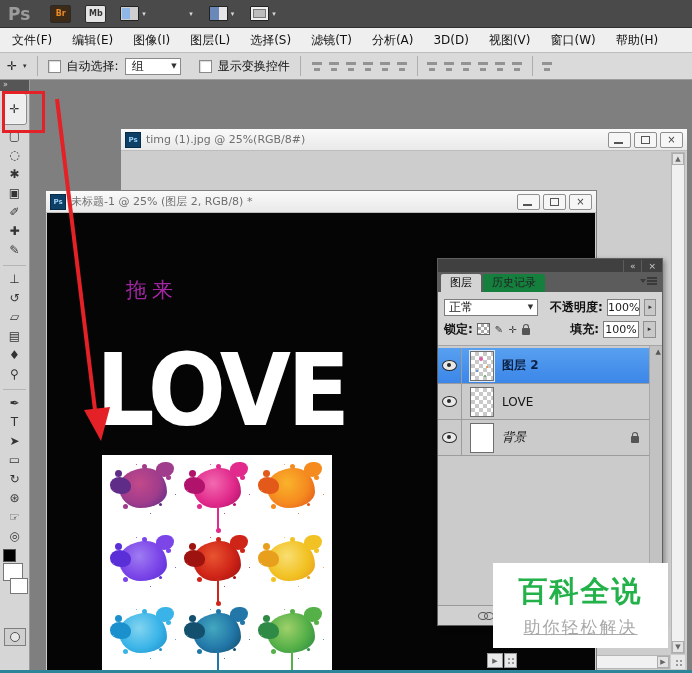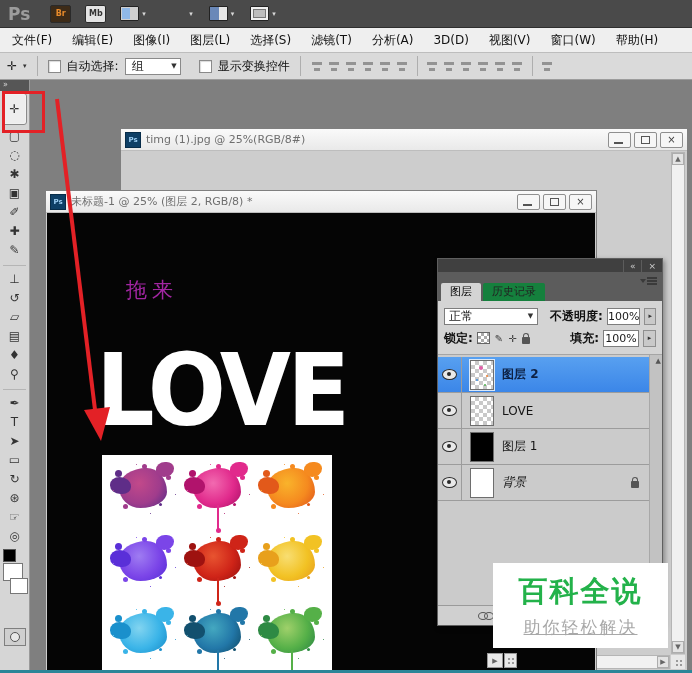--- a/index.html
+++ b/index.html
@@ -97,21 +97,21 @@
       -19px 40px 0 0 var(--c1),28px -1px 0 -2px var(--c3),-31px 24px 0 -2px var(--c3),
       6px 47px 0 -2px var(--c2),31px 28px 0 -2px var(--c2),-8px -2px 0 -2px var(--c1);}
   .drip{position:absolute;left:37px;top:46px;width:2px;height:24px;background:var(--c1);}
   .drip::after{content:"";position:absolute;bottom:-4px;left:-1.5px;width:5px;height:5px;border-radius:50%;background:var(--c1);}
   
   .layers-panel{position:absolute;left:437px;top:258px;width:226px;height:368px;z-index:4;
     background:#d4d4d4;border:1px solid #5f5f5f;box-sizing:border-box;box-shadow:2px 2px 5px rgba(0,0,0,.35);
     display:flex;flex-direction:column;}
   .lp-topstrip{height:13px;background:#404040;display:flex;align-items:center;justify-content:flex-end;gap:0;}
   .lp-topbtn{color:#cfcfcf;font-size:9px;line-height:12px;padding:0 6px;border-left:1px solid #5c5c5c;}
-  .lp-tabs{height:29px;background:#5c5c5c;display:flex;align-items:flex-end;padding-left:3px;gap:2px;position:relative;}
+  .lp-tabs{height:20px;background:#5c5c5c;display:flex;align-items:flex-end;padding-left:3px;gap:2px;position:relative;}
   .lp-tab{height:18px;line-height:18px;padding:0 9px;font-size:11px;border-radius:2px 2px 0 0;}
   .lp-tab.active{background:#d4d4d4;color:#000;}
   .lp-tab.inactive{background:#15803d;color:#222;}
   .lp-menu{position:absolute;right:5px;top:4px;width:17px;height:11px;}
   .lp-menu::before{content:"";position:absolute;right:0;top:1px;width:10px;height:9px;
     background:linear-gradient(#3a3a3a 2px,transparent 2px) 0 0/10px 3px;}
   .lp-menu::after{content:"";position:absolute;left:0;top:3px;border-left:3px solid transparent;border-right:3px solid transparent;border-top:4px solid #3a3a3a;}
   .lp-controls{padding:4px 6px 5px 6px;border-bottom:1px solid #a5a5a5;}
   .lp-row{display:flex;align-items:center;height:22px;gap:4px;}
   .blend-select{width:106px;height:17px;background:#fff;border:1px solid #7d7d7d;display:flex;align-items:center;
@@ -410,27 +410,20 @@
           <span class="eye-cell">
             <span class="eye"></span>
           </span>
           <span class="thumb checker"></span>
           <span class="layer-name">LOVE</span>
         </div>
         <div class="layer-row">
           <span class="eye-cell">
             <span class="eye"></span>
           </span>
-          <span class="thumb black"></span>
-          <span class="layer-name">图层 1</span>
-        </div>
-        <div class="layer-row">
-          <span class="eye-cell">
-            <span class="eye"></span>
-          </span>
           <span class="thumb white"></span>
           <span class="layer-name italic">背景</span>
           <span class="mini-lock row-lock"></span>
         </div>
       </div>
     <div class="lp-scrollcol">
       <span class="lp-up">▲</span>
       <span class="lp-down">▼</span>
     </div>
   </div>

